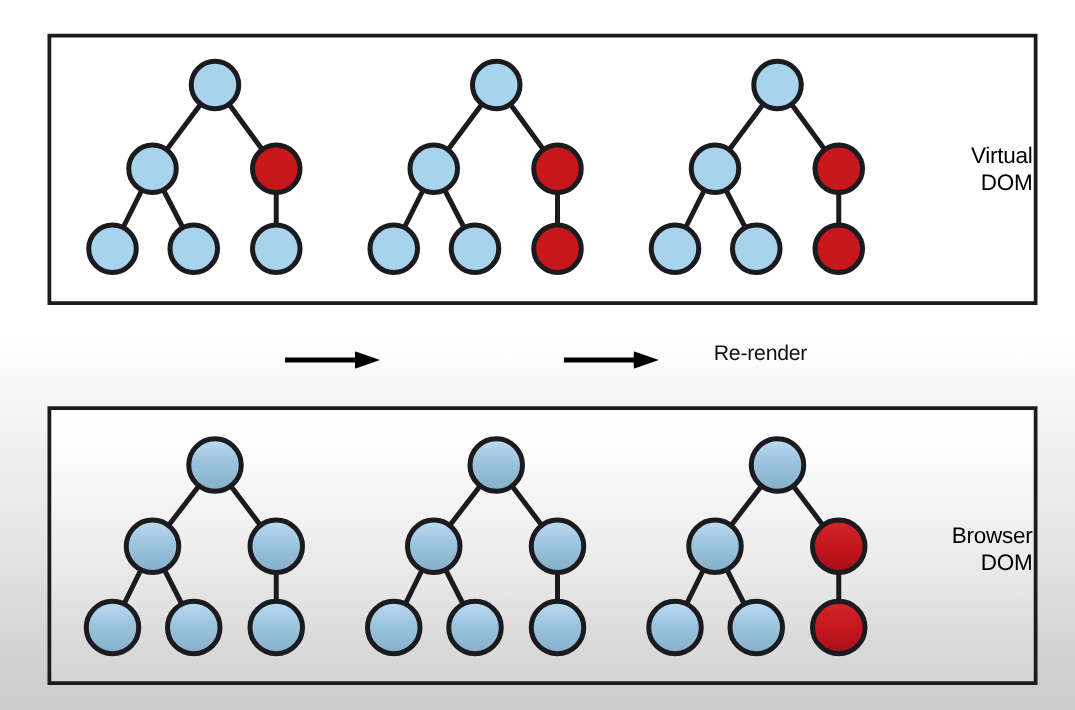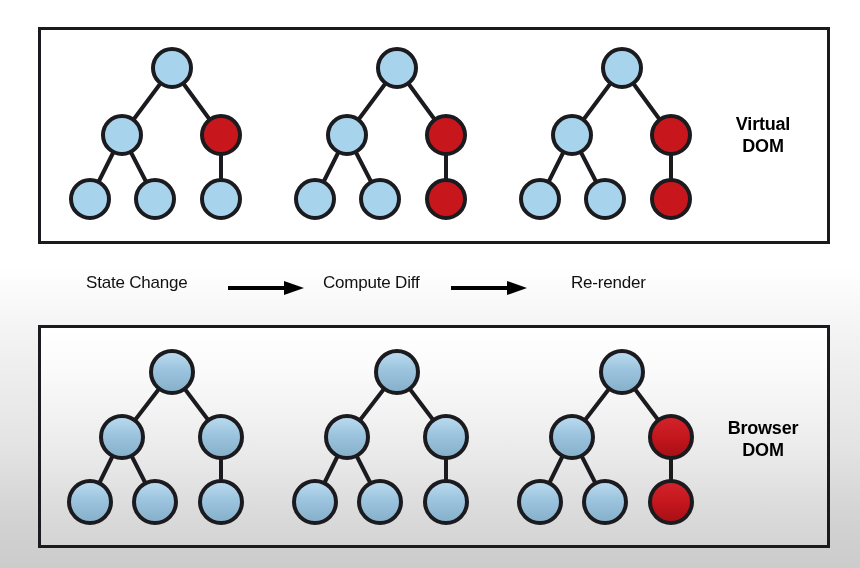--- a/index.html
+++ b/index.html
@@ -44,25 +44,25 @@
     top: 325px;
     width: 792px;
     height: 223px;
     background: linear-gradient(to bottom,
        #ffffff 0%, #fbfbfb 18%, #f2f2f2 40%,
        #e8e8e8 62%, #dcdcdc 82%, #d4d4d4 100%);
   }
 
   .panel-label {
     position: absolute;
-    font-weight: bold;
+    font-weight: normal;
     font-size: 18px;
     line-height: 22px;
     color: #000000;
-    text-align: center;
+    text-align: right;
     letter-spacing: -0.2px;
     white-space: pre-line;
   }
   #label-virtual-dom {
     left: 700px;
     top: 113px;
     width: 126px;
   }
   #label-browser-dom {
     left: 700px;
@@ -203,28 +203,26 @@
         <circle cx="622" cy="372" r="21" fill="url(#grad-steel)" stroke="#1b1b1f" stroke-width="4"></circle>
         <circle cx="572" cy="437" r="21" fill="url(#grad-steel)" stroke="#1b1b1f" stroke-width="4"></circle>
         <circle cx="671" cy="437" r="21" fill="url(#grad-red-btm)" stroke="#1b1b1f" stroke-width="4"></circle>
         <circle cx="540" cy="502" r="21" fill="url(#grad-steel)" stroke="#1b1b1f" stroke-width="4"></circle>
         <circle cx="605" cy="502" r="21" fill="url(#grad-steel)" stroke="#1b1b1f" stroke-width="4"></circle>
         <circle cx="671" cy="502" r="21" fill="url(#grad-red-btm)" stroke="#1b1b1f" stroke-width="4"></circle>
       </g>
   </svg>
 
   <div id="flow-row">
-    <span class="flow-label" id="flow-label-0">State Change</span>
 
     <svg class="flow-arrow" id="flow-arrow-0" viewBox="0 0 76 14">
       <path d="M0 7 L60 7" stroke="#000" stroke-width="4" fill="none"></path>
       <path d="M56 0 L76 7 L56 14 Z" fill="#000"></path>
     </svg>
 
-    <span class="flow-label" id="flow-label-1">Compute Diff</span>
 
     <svg class="flow-arrow" id="flow-arrow-1" viewBox="0 0 76 14">
       <path d="M0 7 L60 7" stroke="#000" stroke-width="4" fill="none"></path>
       <path d="M56 0 L76 7 L56 14 Z" fill="#000"></path>
     </svg>
 
     <span class="flow-label" id="flow-label-2">Re-render</span>
   </div>
 
 </div>

